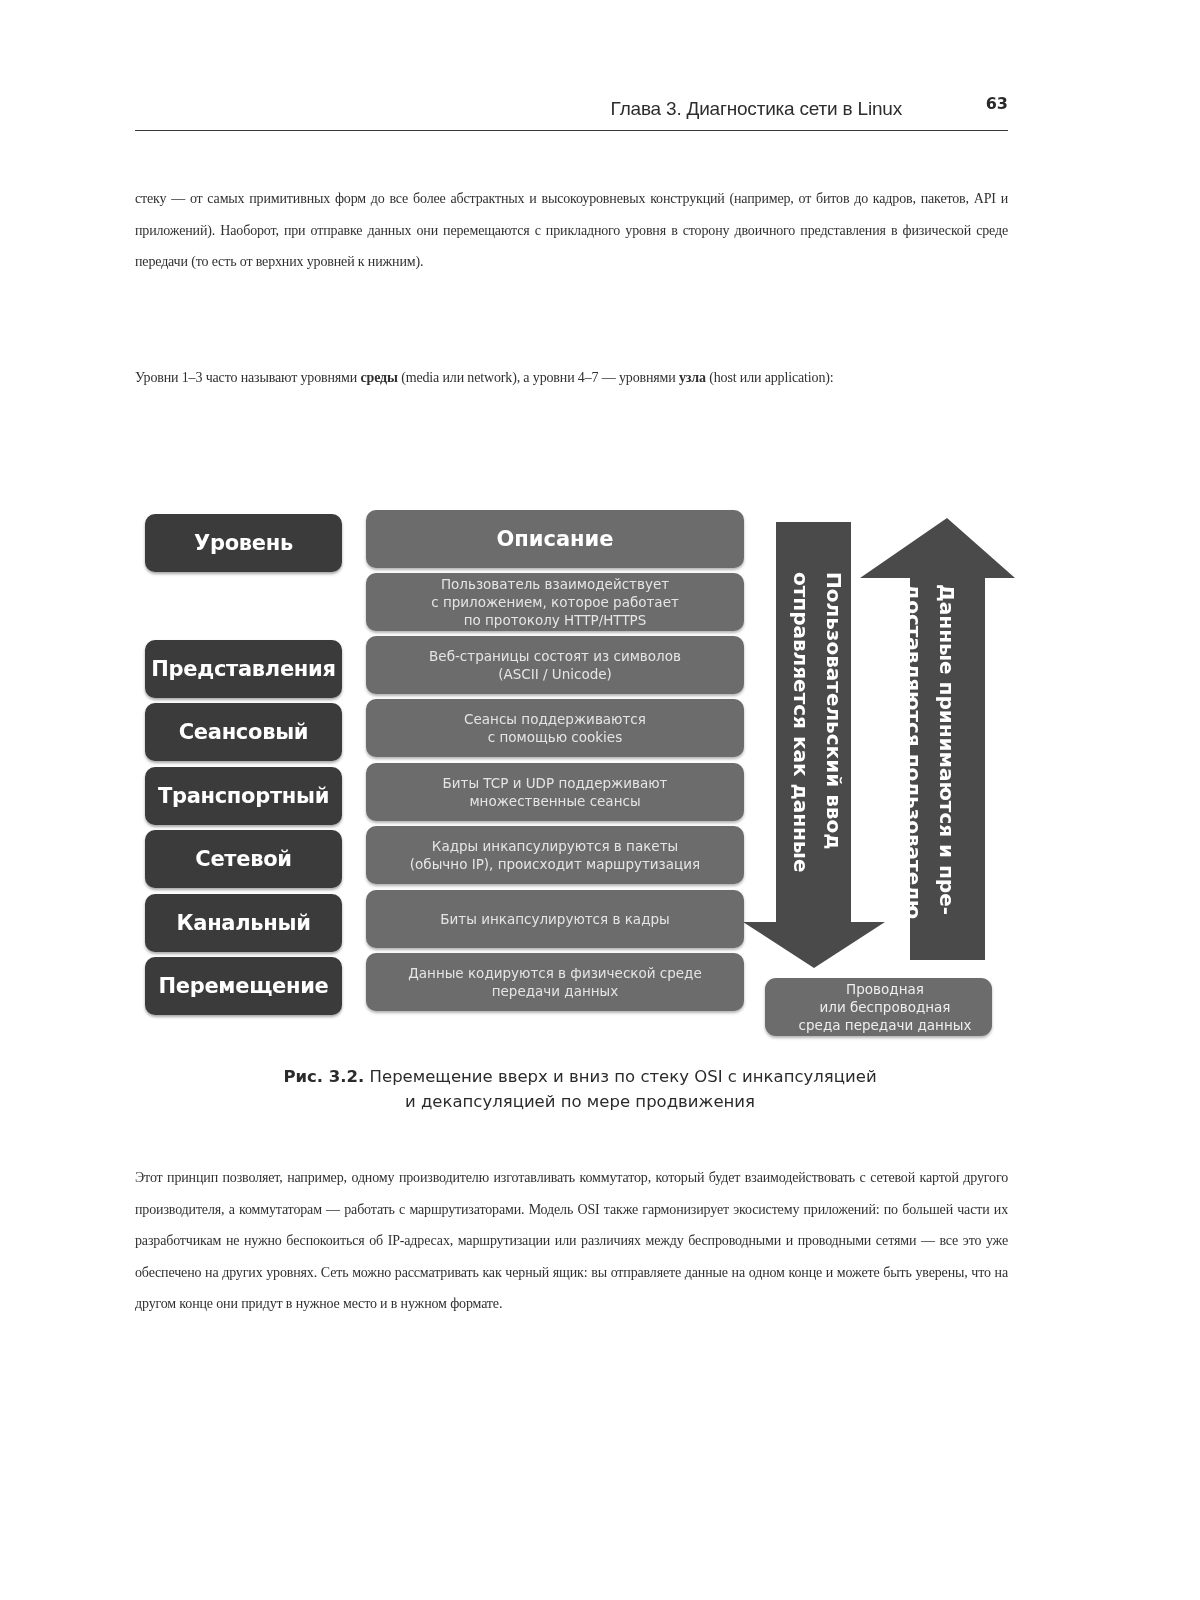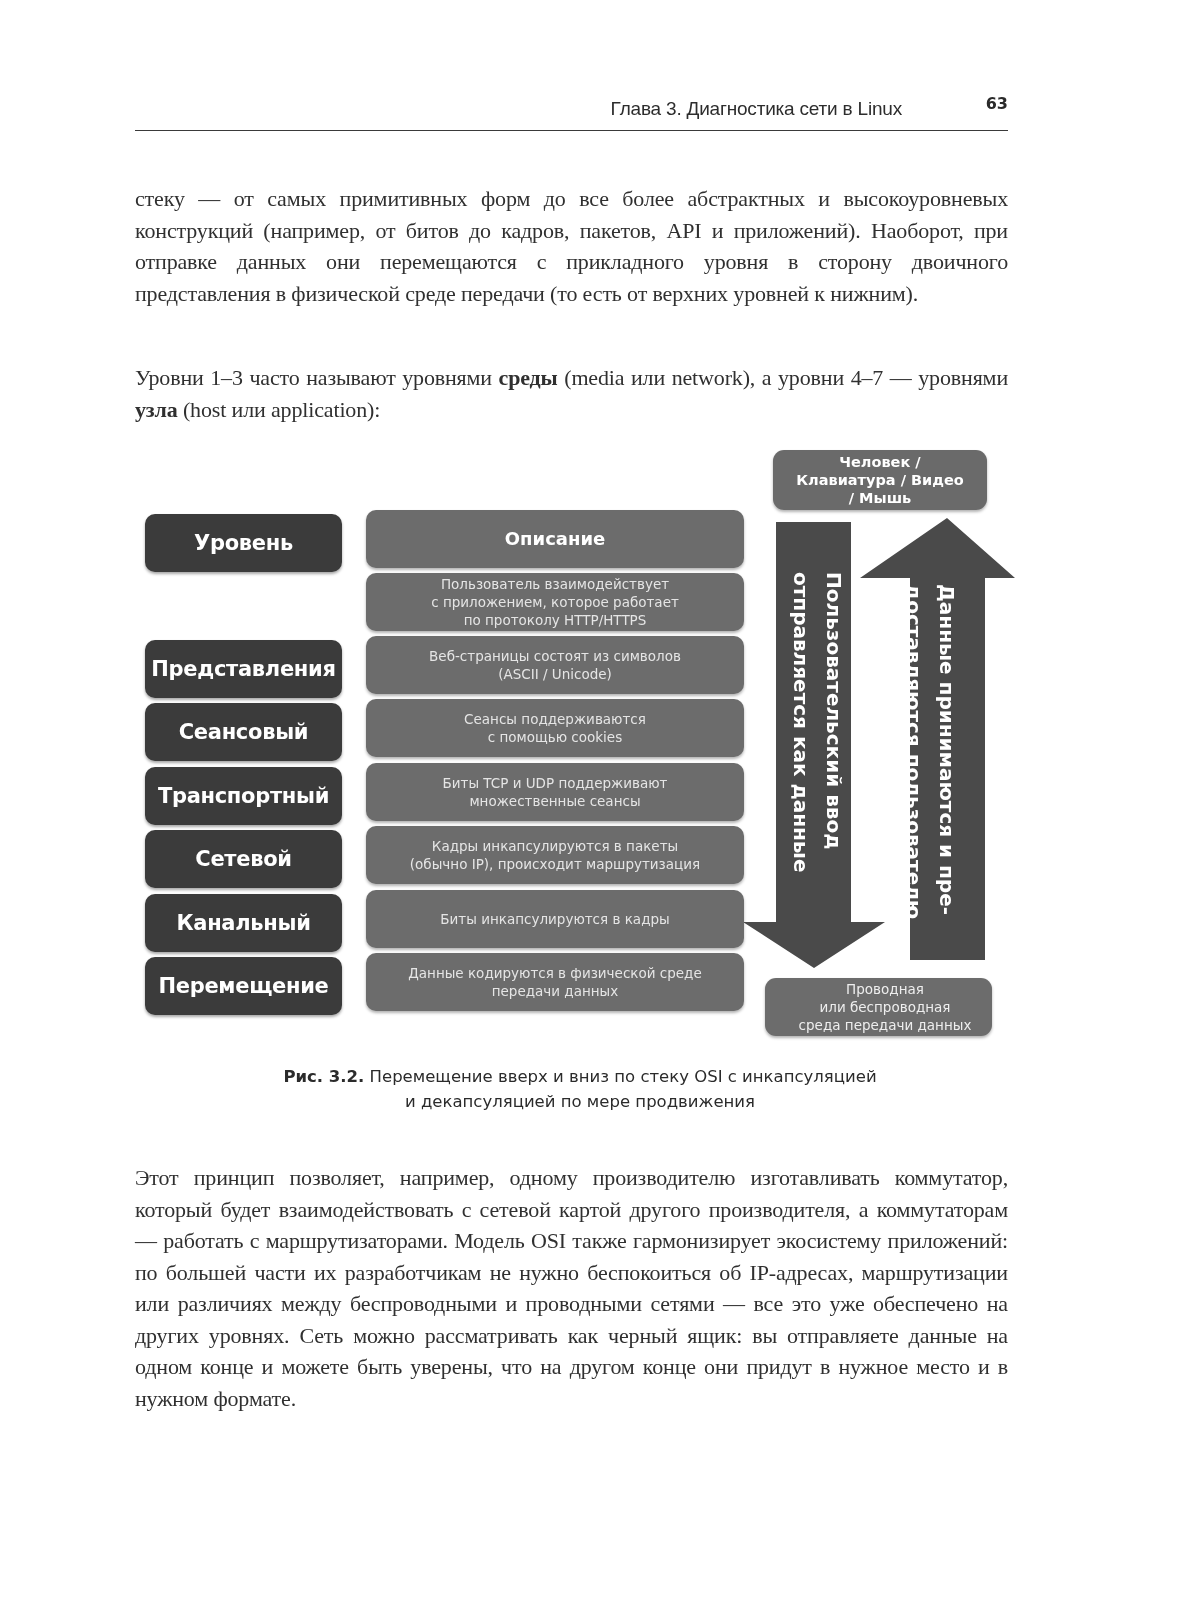--- a/index.html
+++ b/index.html
@@ -17,21 +17,21 @@
       font-family: "Liberation Sans", "DejaVu Sans", sans-serif;
       font-size: 19px; color: #2d2d2d; letter-spacing: -0.2px;
     }
     .header .pagenum {
       position: absolute; right: 0; top: -2px;
       font-family: "DejaVu Sans", "Liberation Sans", sans-serif;
       font-weight: bold; font-size: 16px; color: #2a2a2a;
     }
     .para {
       position: absolute; left: 135px; width: 873px;
-      font-size: 22px; line-height: 31.5px; text-align: justify; color: #303030;
+      font-size: 14px; line-height: 31.5px; text-align: justify; color: #303030;
       letter-spacing: -0.15px;
     }
     .para b { font-weight: bold; }
     .p1 { top: 183px; }
     .p2 { top: 362px; }
     .p3 { top: 1162px; }
 
     
     .diagram { position: absolute; left: 0; top: 0; width: 1200px; height: 1600px; pointer-events: none; }
     .diagram * { pointer-events: auto; }
@@ -44,21 +44,21 @@
       font-weight: bold; font-size: 21px; letter-spacing: -0.3px; white-space: nowrap;
     }
     .desc {
       position: absolute; left: 366px; width: 378px; height: 58px;
       background: #6c6c6c; border-radius: 10px;
       box-shadow: 0 2px 3px rgba(0,0,0,0.30);
       display: flex; align-items: center; justify-content: center; text-align: center;
       color: #e5e5e5; font-family: "DejaVu Sans", "Liberation Sans", sans-serif;
       font-size: 13.5px; line-height: 18px; white-space: pre-line; z-index: 3;
     }
-    .desc.head { font-weight: bold; font-size: 18px; color: #ffffff; }
+    .desc.head { font-weight: bold; font-size: 21px; color: #ffffff; }
     .topbox {
       position: absolute; left: 773px; top: 450px; width: 214px; height: 60px;
       background: #6a6a6a; border-radius: 11px; box-shadow: 0 2px 3px rgba(0,0,0,0.3);
       display: flex; align-items: center; justify-content: center; text-align: center;
       color: #ffffff; font-family: "DejaVu Sans", "Liberation Sans", sans-serif;
       font-weight: bold; font-size: 14.5px; line-height: 18px; white-space: pre-line;
     }
     .botbox {
       position: absolute; left: 765px; top: 978px; width: 214px; height: 58px;
       background: #6c6c6c; border-radius: 11px; box-shadow: 0 2px 3px rgba(0,0,0,0.3);
@@ -94,23 +94,20 @@
 
 <div class="para p2"><span>Уровни 1–3 часто называют уровнями </span><b>среды</b><span> (media или network), а уровни 4–7 — уровнями </span><b>узла</b><span> (host или application):</span></div>
 
 <div class="diagram">
 
   <svg class="arrows" width="1200" height="1600">
     <polygon points="776,522 851,522 851,922 885,922 814,968 743,922 776,922" fill="#4a4a4a"></polygon>
     <polygon points="910,960 985,960 985,578 1015,578 947,518 860,578 910,578" fill="#4a4a4a"></polygon>
   </svg>
 
-  <div class="topbox">Человек /
-Клавиатура / Видео
-/ Мышь</div>
   <div class="botbox">Проводная
 или беспроводная
 среда передачи данных</div>
 
   <div class="vtext vt-left">Пользовательский ввод
 отправляется как данные</div>
   <div class="vtext vt-right">Данные принимаются и пре-
 доставляются пользователю</div>
 
   <div class="lvl" style="top:514px">Уровень</div>

